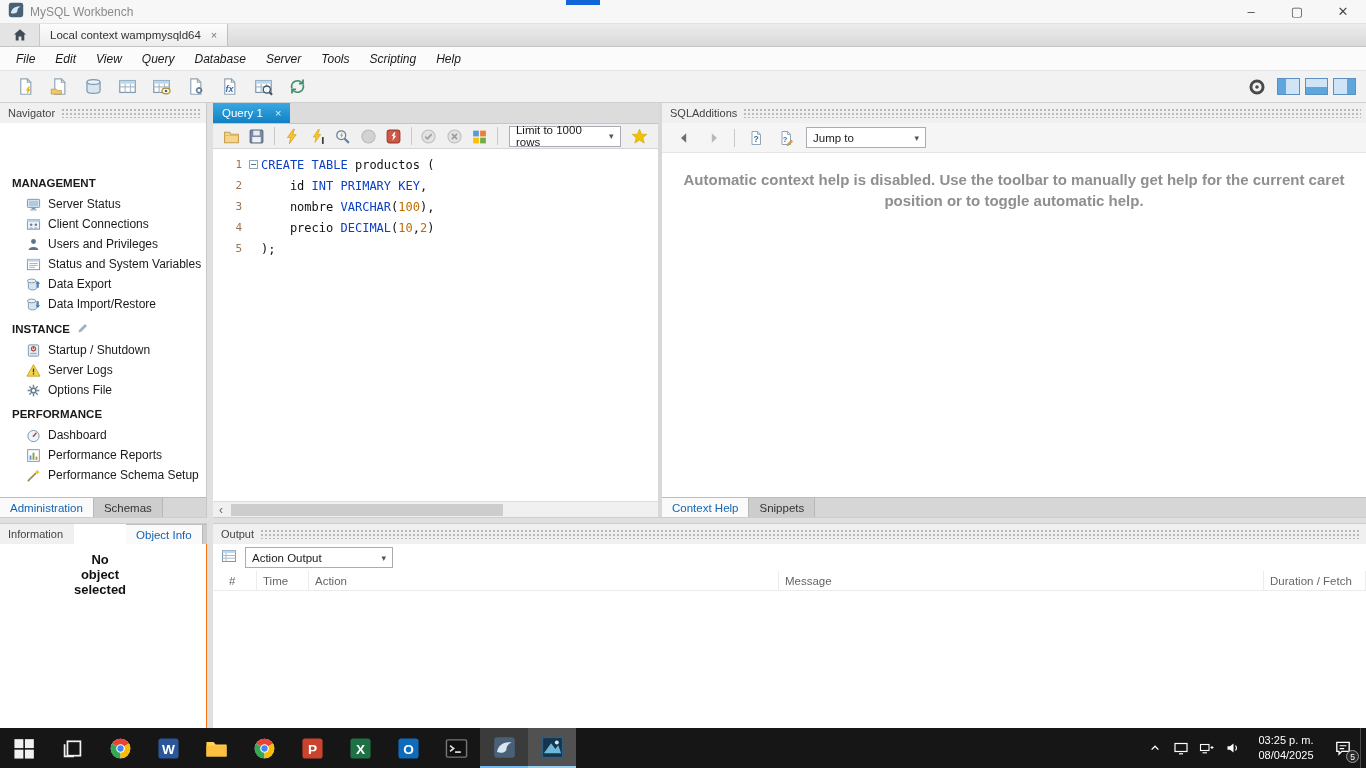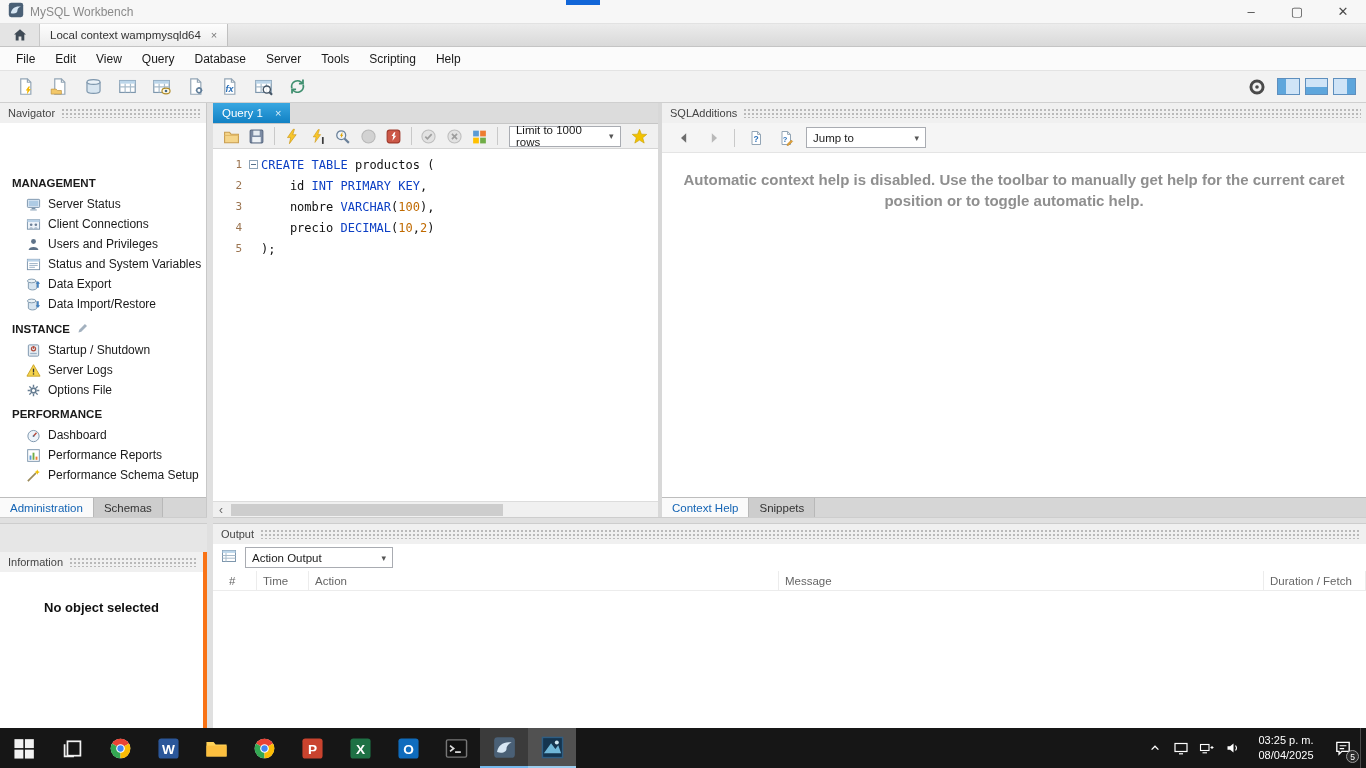--- a/index.html
+++ b/index.html
@@ -16,21 +16,21 @@
   .win-controls { margin-left:auto; display:flex; height:100%; }
   .win-btn { width:46px; display:flex; align-items:center; justify-content:center; color:#4a4a4a; font-size:13px; }
 
   
   .conn-bar { position:absolute; left:0; top:24px; right:0; height:23px; background:linear-gradient(#ececec,#d9d9d9); border-bottom:1px solid #c4c4c4; display:flex; align-items:stretch; }
   .home-btn { width:40px; display:flex; align-items:center; justify-content:center; background:#e4e4e4; border-right:1px solid #c8c8c8; }
   .conn-tab { padding:0 10px; display:flex; align-items:center; gap:10px; background:linear-gradient(#fdfdfd,#ececec); border-right:1px solid #c0c0c0; font-size:11.5px; color:#333; }
   .tab-close { color:#777; font-size:11px; }
 
   
-  .menubar { position:absolute; left:0; top:47px; right:0; height:24px; background:#fbfbfb; border-bottom:1px solid #e3e3e3; display:flex; align-items:center; padding-left:6px; }
+  .menubar { position:absolute; left:0; top:47px; right:0; height:24px; background:#fbfbfb; border-bottom:1px solid #e3e3e3; display:flex; align-items:center; padding-left:6px;font-style:italic; }
   .menu-item { padding:4px 10px; font-size:12px; color:#1a1a1a; }
 
   
   .main-toolbar { position:absolute; left:0; top:71px; right:0; height:32px; background:#f2f2f2; border-bottom:1px solid #cfcfcf; display:flex; align-items:center; padding:0 10px; }
   .tb-left { display:flex; align-items:center; gap:4px; }
   .tb-ic { width:30px; height:26px; display:flex; align-items:center; justify-content:center; }
   .tb-right { margin-left:auto; display:flex; align-items:center; gap:5px; }
   .panel-toggle { width:23px; height:17px; border:1px solid #5e8fbe; background:#cfe4f7; position:relative; }
   .pt-fill { position:absolute; background:#5ea6dc; }
   .pt-left { left:0; top:0; bottom:0; width:8px; }
@@ -45,21 +45,21 @@
   .side-tab { padding:2px 10px; font-size:11.5px; display:flex; align-items:center; background:#cdcdcd; color:#333; border-right:1px solid #b8b8b8; }
   .side-tab.active { background:#fafafa; color:#1464b4; }
 
   
   .navigator { position:absolute; left:0; top:103px; width:207px; height:414px; background:#fff; border-right:1px solid #c8c8c8; display:flex; flex-direction:column; }
   .nav-body { flex:1; overflow:hidden; padding-top:4px;margin-top:42px; }
   .nav-sec-title { font-weight:bold; font-size:11.5px; color:#1a1a1a; padding:8px 0 5px 12px; display:flex; align-items:center; gap:6px; }
   .nav-item { display:flex; align-items:center; gap:7px; padding:2.5px 0 2.5px 26px; font-size:12px; color:#1a1a1a; }
 
   
-  .info-panel { position:absolute; left:0; top:552px; width:207px; height:204px; background:#fff; border-right:4px solid #f97316; display:flex; flex-direction:column; }
+  .info-panel { position:absolute; left:0; top:524px; width:207px; height:204px; background:#fff; border-right:1px solid #f97316; display:flex; }
   .info-body { flex:1; }
   .info-msg { font-weight:bold; font-size:13px; margin-top:28px; text-align:center; color:#111; }
 
   
   .h-split { position:absolute; left:0; top:517px; width:1366px; height:7px; background:#e0e0e0; border-top:1px solid #cdcdcd; border-bottom:1px solid #cdcdcd; }
   .v-split { position:absolute; left:207px; top:103px; width:6px; height:625px; background:#e0e0e0; }
 
   
   .editor-zone { position:absolute; left:213px; top:103px; width:445px; height:414px; background:#fff; display:flex; flex-direction:column; }
   .editor-tabs { height:21px; background:#dcdcdc; display:flex; align-items:stretch; border-bottom:1px solid #c6c6c6; flex:0 0 auto; }

